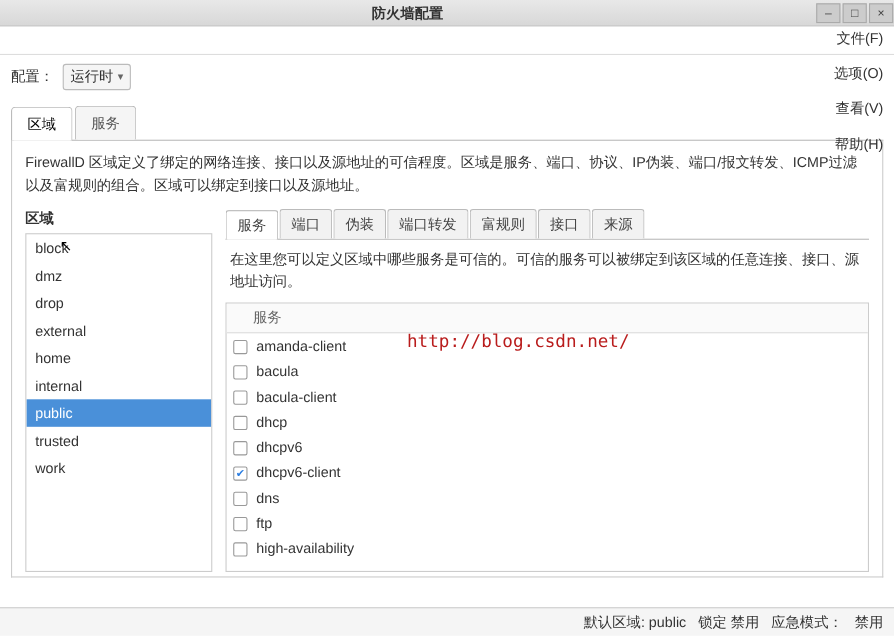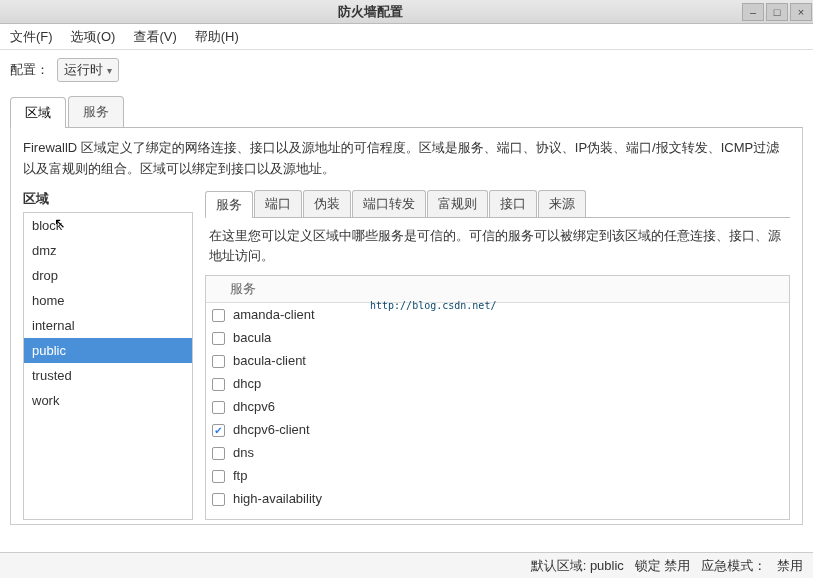--- a/index.html
+++ b/index.html
@@ -1,21 +1,21 @@
 <!DOCTYPE html>
 <html><head>
 <meta charset="utf-8">
 <style>
 * { box-sizing: border-box; margin: 0; padding: 0; font-family: "Microsoft YaHei", "SimSun", sans-serif; font-size: 13px; }
 body { background: #fff; color: #333; width: 813px; height: 578px; overflow: hidden; }
 .titlebar { height: 24px; background: linear-gradient(#e8e8e8,#d8d8d8); display: flex; align-items: center; border-bottom: 1px solid #bbb; }
 .titlebar .title { flex: 1; text-align: center; font-weight: bold; }
 .win-btns { display: flex; }
 .win-btn { width: 22px; height: 18px; margin: 0 1px; background: #ccc; border: 1px solid #aaa; display: flex; align-items: center; justify-content: center; font-size: 11px; color: #444; }
-.menubar { height: 26px; display: flex; align-items: center; padding: 0 6px; border-bottom: 1px solid #ddd; gap: 10px; }
+.menubar { height: 26px; display: flex; align-items: flex-end; padding: 0 6px; border-bottom: 1px solid #ddd; gap: 10px; flex-direction: column; }
 .menubar span { padding: 2px 4px; }
 .configrow { display: flex; align-items: center; padding: 8px 10px; gap: 8px; }
 .dropdown { border: 1px solid #bbb; background: #f5f5f5; padding: 2px 6px; border-radius: 3px; display: flex; align-items: center; gap: 4px; }
 .chev { font-size: 10px; color: #666; }
 .outer-tabs { display: flex; padding: 0 10px; margin-top: 6px; }
 .otab { padding: 6px 14px; border: 1px solid #bbb; border-bottom: none; background: #f5f5f5; border-radius: 4px 4px 0 0; margin-right: 2px; color: #555; }
 .otab.active { background: #fff; color: #000; position: relative; top: 1px; }
 .descbox { border: 1px solid #ccc; margin: 0 10px; padding: 10px 12px 4px 12px; border-top: 1px solid #bbb; }
 .desc { line-height: 1.6; margin-bottom: 10px; }
 .cols { display: flex; gap: 12px; height: 330px; }
@@ -30,21 +30,21 @@
 .itab { padding: 4px 10px; border: 1px solid #bbb; border-bottom: none; background: #f2f2f2; border-radius: 3px 3px 0 0; margin-right: 1px; color: #444; }
 .itab.active { background: #fff; position: relative; top: 1px; }
 .helptext { padding: 8px 4px; line-height: 1.6; }
 .svcbox { flex: 1; border: 1px solid #ccc; overflow-y: auto; }
 .svcheader { padding: 4px 24px; color: #666; border-bottom: 1px solid #ddd; background: #fafafa; }
 .svcrow { display: flex; align-items: flex-end; padding: 4px 6px; gap: 8px; }
 .cb { width: 13px; height: 13px; border: 1px solid #999; border-radius: 2px; display: inline-flex; align-items: center; justify-content: center; font-size: 10px; color: #2a7de1; }
 .statusbar { position: absolute; bottom: 0; left: 0; right: 0; height: 26px; border-top: 1px solid #ccc; display: flex; align-items: center; padding: 0 10px; background: #f5f5f5; }
 .statusbar .left { flex: 0 0 200px; }
 .statusbar .right { flex: 1; text-align: right; }
-.watermark { position: absolute; top: 300px; left: 370px; color: #0c4a6e; font-family: monospace; font-size: 10px; pointer-events: none; }
+.watermark { position: absolute; top: 300px; left: 370px; color: #b91c1c; font-family: monospace; font-size: 16px; pointer-events: none; }
 </style>
 </head>
 <body>
 
 <div class="titlebar">
   <span class="title">防火墙配置</span>
   <div class="win-btns">
     <div class="win-btn">–</div>
     <div class="win-btn">□</div>
     <div class="win-btn">×</div>
@@ -74,20 +74,21 @@
 <div class="descbox">
   <div class="desc">FirewallD 区域定义了绑定的网络连接、接口以及源地址的可信程度。区域是服务、端口、协议、IP伪装、端口/报文转发、ICMP过滤以及富规则的组合。区域可以绑定到接口以及源地址。</div>
 
   <div class="cols">
     <div class="zonecol">
       <div class="zoneh">区域</div>
       <div class="zonelist" id="zonelist">
           <div class="zoneitem">block<span class="cursor">↖</span></div>
           <div class="zoneitem">dmz</div>
           <div class="zoneitem">drop</div>
+          <div class="zoneitem">external</div>
           <div class="zoneitem">home</div>
           <div class="zoneitem">internal</div>
           <div class="zoneitem selected">public</div>
           <div class="zoneitem">trusted</div>
           <div class="zoneitem">work</div>
         </div>
     </div>
 
     <div class="rightcol">
       <div class="inner-tabs" id="innertabs">

